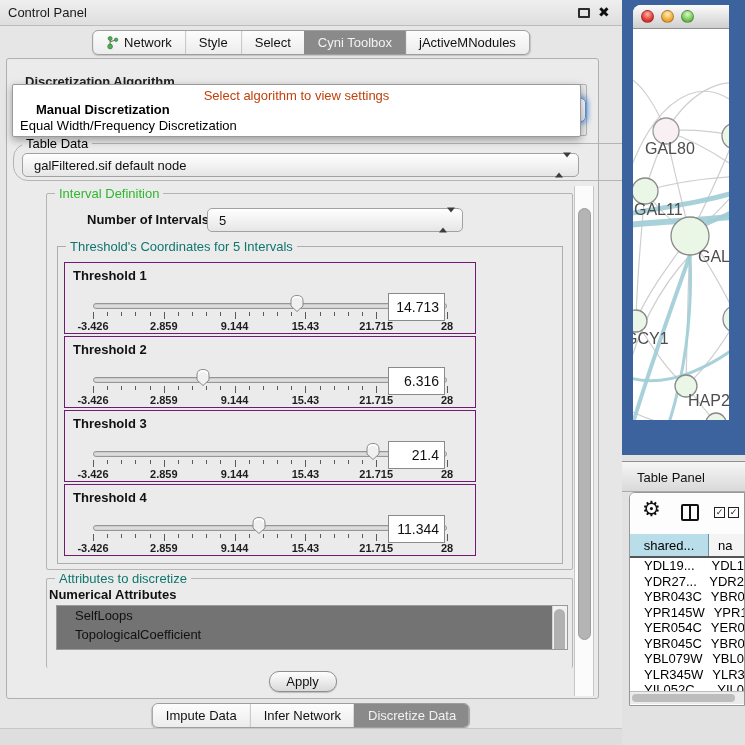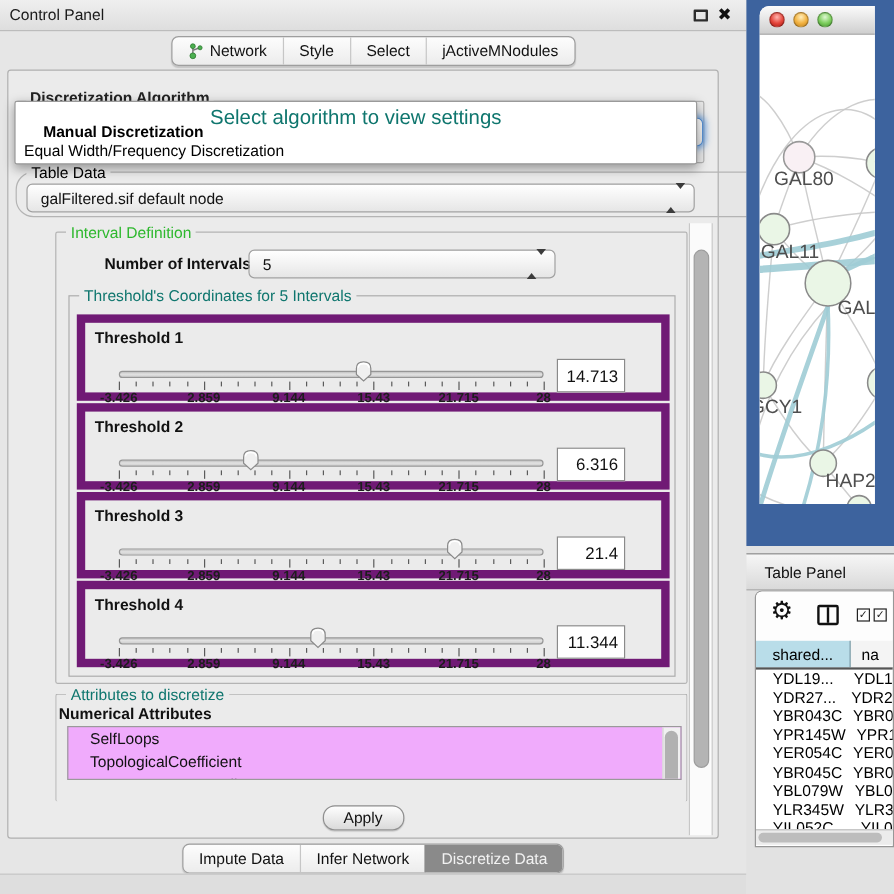--- a/index.html
+++ b/index.html
@@ -42,51 +42,51 @@
     border:1px solid #5a93d6;box-shadow:0 0 5px 2px rgba(84,146,220,.85);}
   .stepper{position:absolute;right:7px;top:50%;transform:translateY(-50%);}
   .stepper .up{width:0;height:0;border-left:4px solid transparent;border-right:4px solid transparent;
     border-bottom:5px solid #3c3c3c;margin-bottom:3px;}
   .stepper .down{width:0;height:0;border-left:4px solid transparent;border-right:4px solid transparent;
     border-top:5px solid #3c3c3c;}
 
   
   #algo-popup{position:absolute;left:5px;top:25px;width:569px;height:53px;z-index:50;
     background:#fff;border:1px solid #9a9a9a;border-radius:2px;box-shadow:0 3px 9px rgba(0,0,0,.35);}
-  #algo-popup .hint{text-align:center;color:#0f766e;font-size:17px;margin-top:3px;}
+  #algo-popup .hint{text-align:center;color:#c2410c;font-size:13px;margin-top:3px;}
   #algo-popup .opt1{position:absolute;left:7px;top:17px;font-size:13px;font-weight:bold;color:#000;padding-left:16px;}
   #algo-popup .opt2{position:absolute;left:7px;top:33px;font-size:13px;color:#000;}
 
   #tabledata-group{left:6px;top:84px;width:630px;height:38px;border-radius:15px;}
   #tabledata-combo{position:absolute;left:8px;top:9px;width:557px;}
 
   #interval-group{left:39px;top:134px;width:527px;height:377px;}
   #noi-label{position:absolute;left:40px;top:18px;font-size:13px;font-weight:bold;color:#111;}
   #noi-combo{position:absolute;left:160px;top:14px;width:256px;}
 
   #thresh-group{position:absolute;left:10px;top:52px;width:506px;height:318px;border:1px solid #adadad;}
   #thresh-group .group-title{background:#ebebeb;}
 
-  .thresh-panel{position:absolute;left:6px;width:494px;height:72px;border:7px solid #701a75;}
+  .thresh-panel{position:absolute;left:6px;width:412px;height:72px;border:1px solid #701a75;}
   .t-label{position:absolute;left:8px;top:5px;font-size:13px;font-weight:bold;color:#111;}
   .slider{position:absolute;left:0;top:0;width:100%;height:100%;}
   .track{position:absolute;left:28px;top:40px;width:354px;height:6px;border:1px solid #969696;border-radius:3px;
     background:linear-gradient(#c2c2c2,#e2e2e2 45%,#cfcfcf);}
   .ticks{position:absolute;left:28px;top:49px;width:354px;height:9px;}
   .tick{position:absolute;top:0;width:1px;height:4px;background:#5a5a5a;}
   .tick.major{height:7px;}
   .tlabels{position:absolute;left:28px;top:57px;width:354px;height:12px;}
   .tlabel{position:absolute;transform:translateX(-50%);font-size:11px;font-weight:bold;color:#1d1d1d;white-space:nowrap;}
   .handle{position:absolute;top:31px;width:16px;height:19px;}
   .vbox{position:absolute;right:30px;top:30px;width:57px;height:28px;background:#fff;border:1px solid #8a8a8a;
     font-size:14px;color:#111;text-align:right;line-height:26px;padding-right:5px;}
 
   #attr-group{left:39px;top:519px;width:527px;height:90px;border-bottom:none;}
   #attr-sub{position:absolute;left:2px;top:8px;font-size:13px;font-weight:bold;color:#111;}
-  #attr-list{position:absolute;left:9px;top:26px;width:512px;height:45px;background:#f0abfc;border:1px solid #9a9a9a;overflow:hidden;}
+  #attr-list{position:absolute;left:9px;top:26px;width:512px;height:45px;background:#737373;border:1px solid #9a9a9a;overflow:hidden;}
   .attr-item{font-size:13px;color:#111;padding-left:18px;line-height:19px;}
   #attr-list .sb-track{position:absolute;right:0;top:0;width:15px;height:100%;background:#f1f1f1;border-left:1px solid #d5d5d5;}
   #attr-list .sb-thumb{position:absolute;right:2px;top:3px;width:11px;height:46px;background:#b1b1b1;border-radius:6px;}
 
   #apply-btn{position:absolute;left:50%;transform:translateX(-50%);top:612px;width:68px;height:21px;
     background:linear-gradient(#fefefe,#dadada);border:1px solid #8f8f8f;border-radius:10px;
     font-size:13px;color:#111;text-align:center;line-height:19px;box-shadow:0 1px 1px rgba(0,0,0,.2);}
 
   #main-scroll{position:absolute;left:567px;top:127px;width:20px;height:510px;
     background:#fbfbfb;border-left:1px solid #c7c7c7;border-right:1px solid #c7c7c7;}
@@ -150,20 +150,23 @@
           <circle cx="4" cy="11.5" r="2.4" fill="#4caf50" stroke="#2e7d32" stroke-width=".7"></circle>
           <circle cx="10" cy="4.8" r="1.7" fill="#4caf50" stroke="#2e7d32" stroke-width=".7"></circle>
         </svg>
         <span>Network</span>
       </div>
       <div class="tab">
         <span>Style</span>
       </div>
       <div class="tab">
         <span>Select</span>
+      </div>
+      <div class="tab selected">
+        <span>Cyni Toolbox</span>
       </div>
       <div class="tab">
         <span>jActiveMNodules</span>
       </div>
     </div>
 
   <div id="content">
 
     <div id="disc-label">Discretization Algorithm</div>
     <div id="disc-group" class="group"></div>

